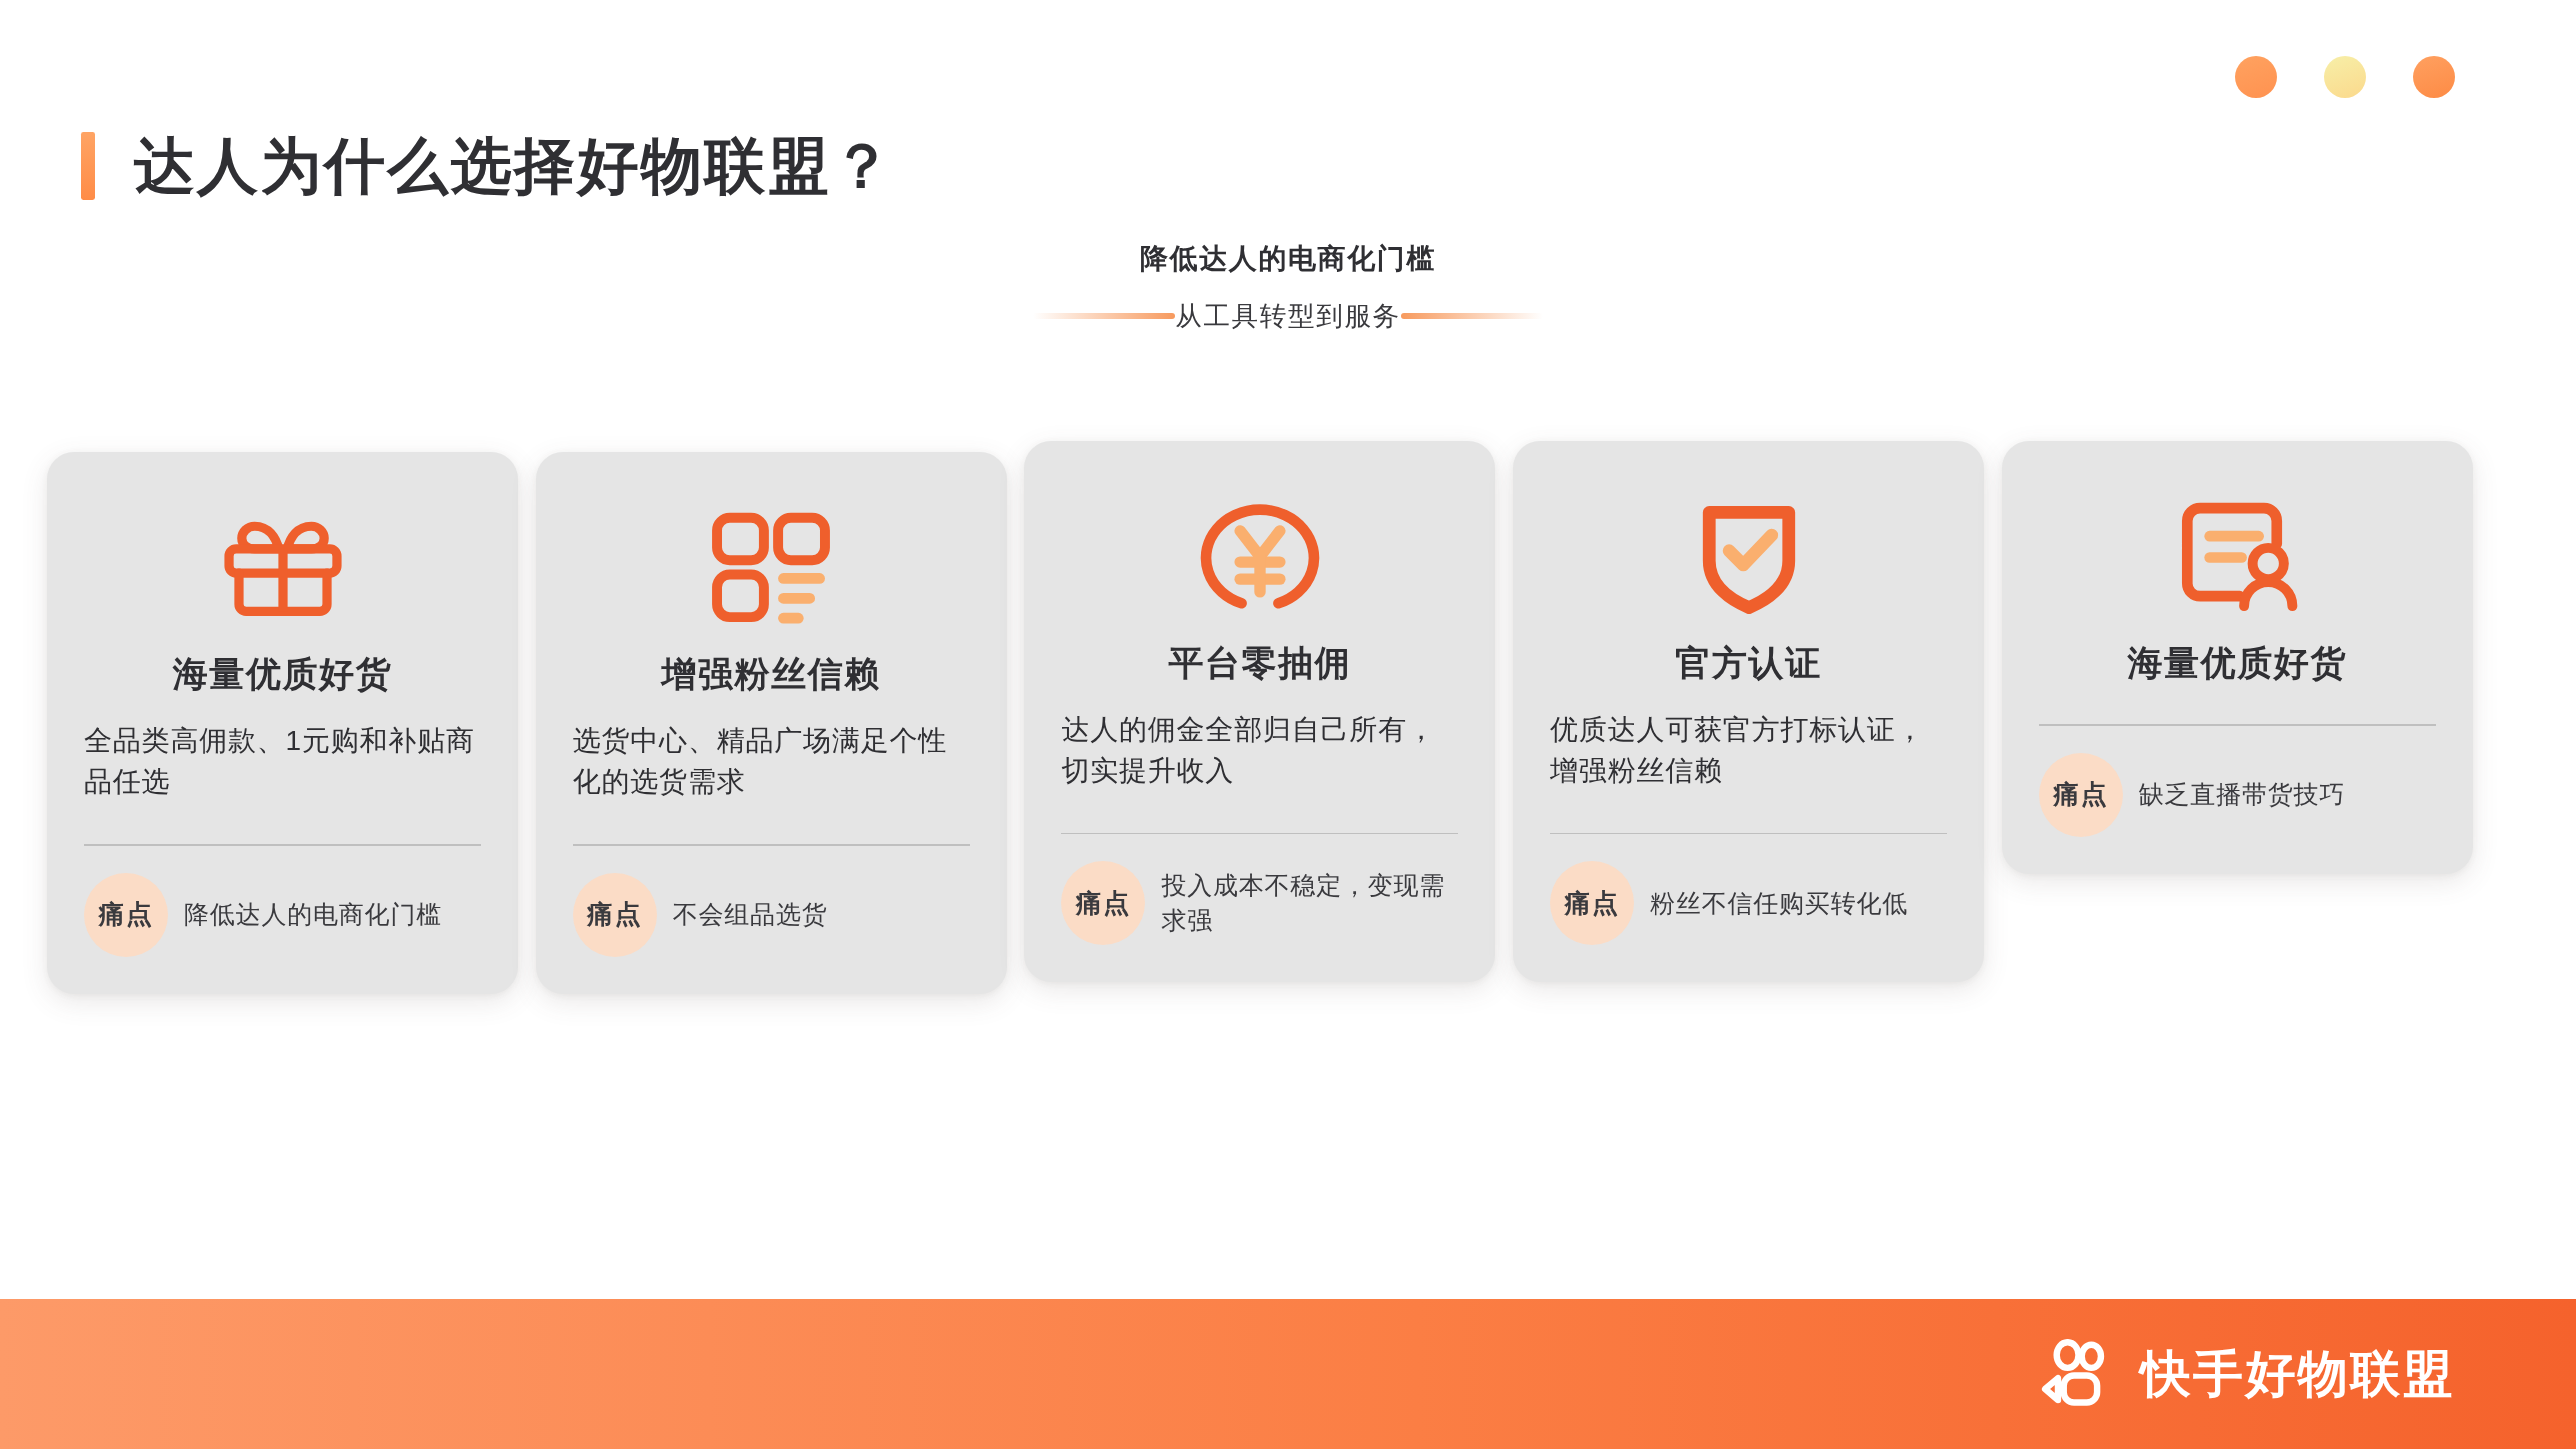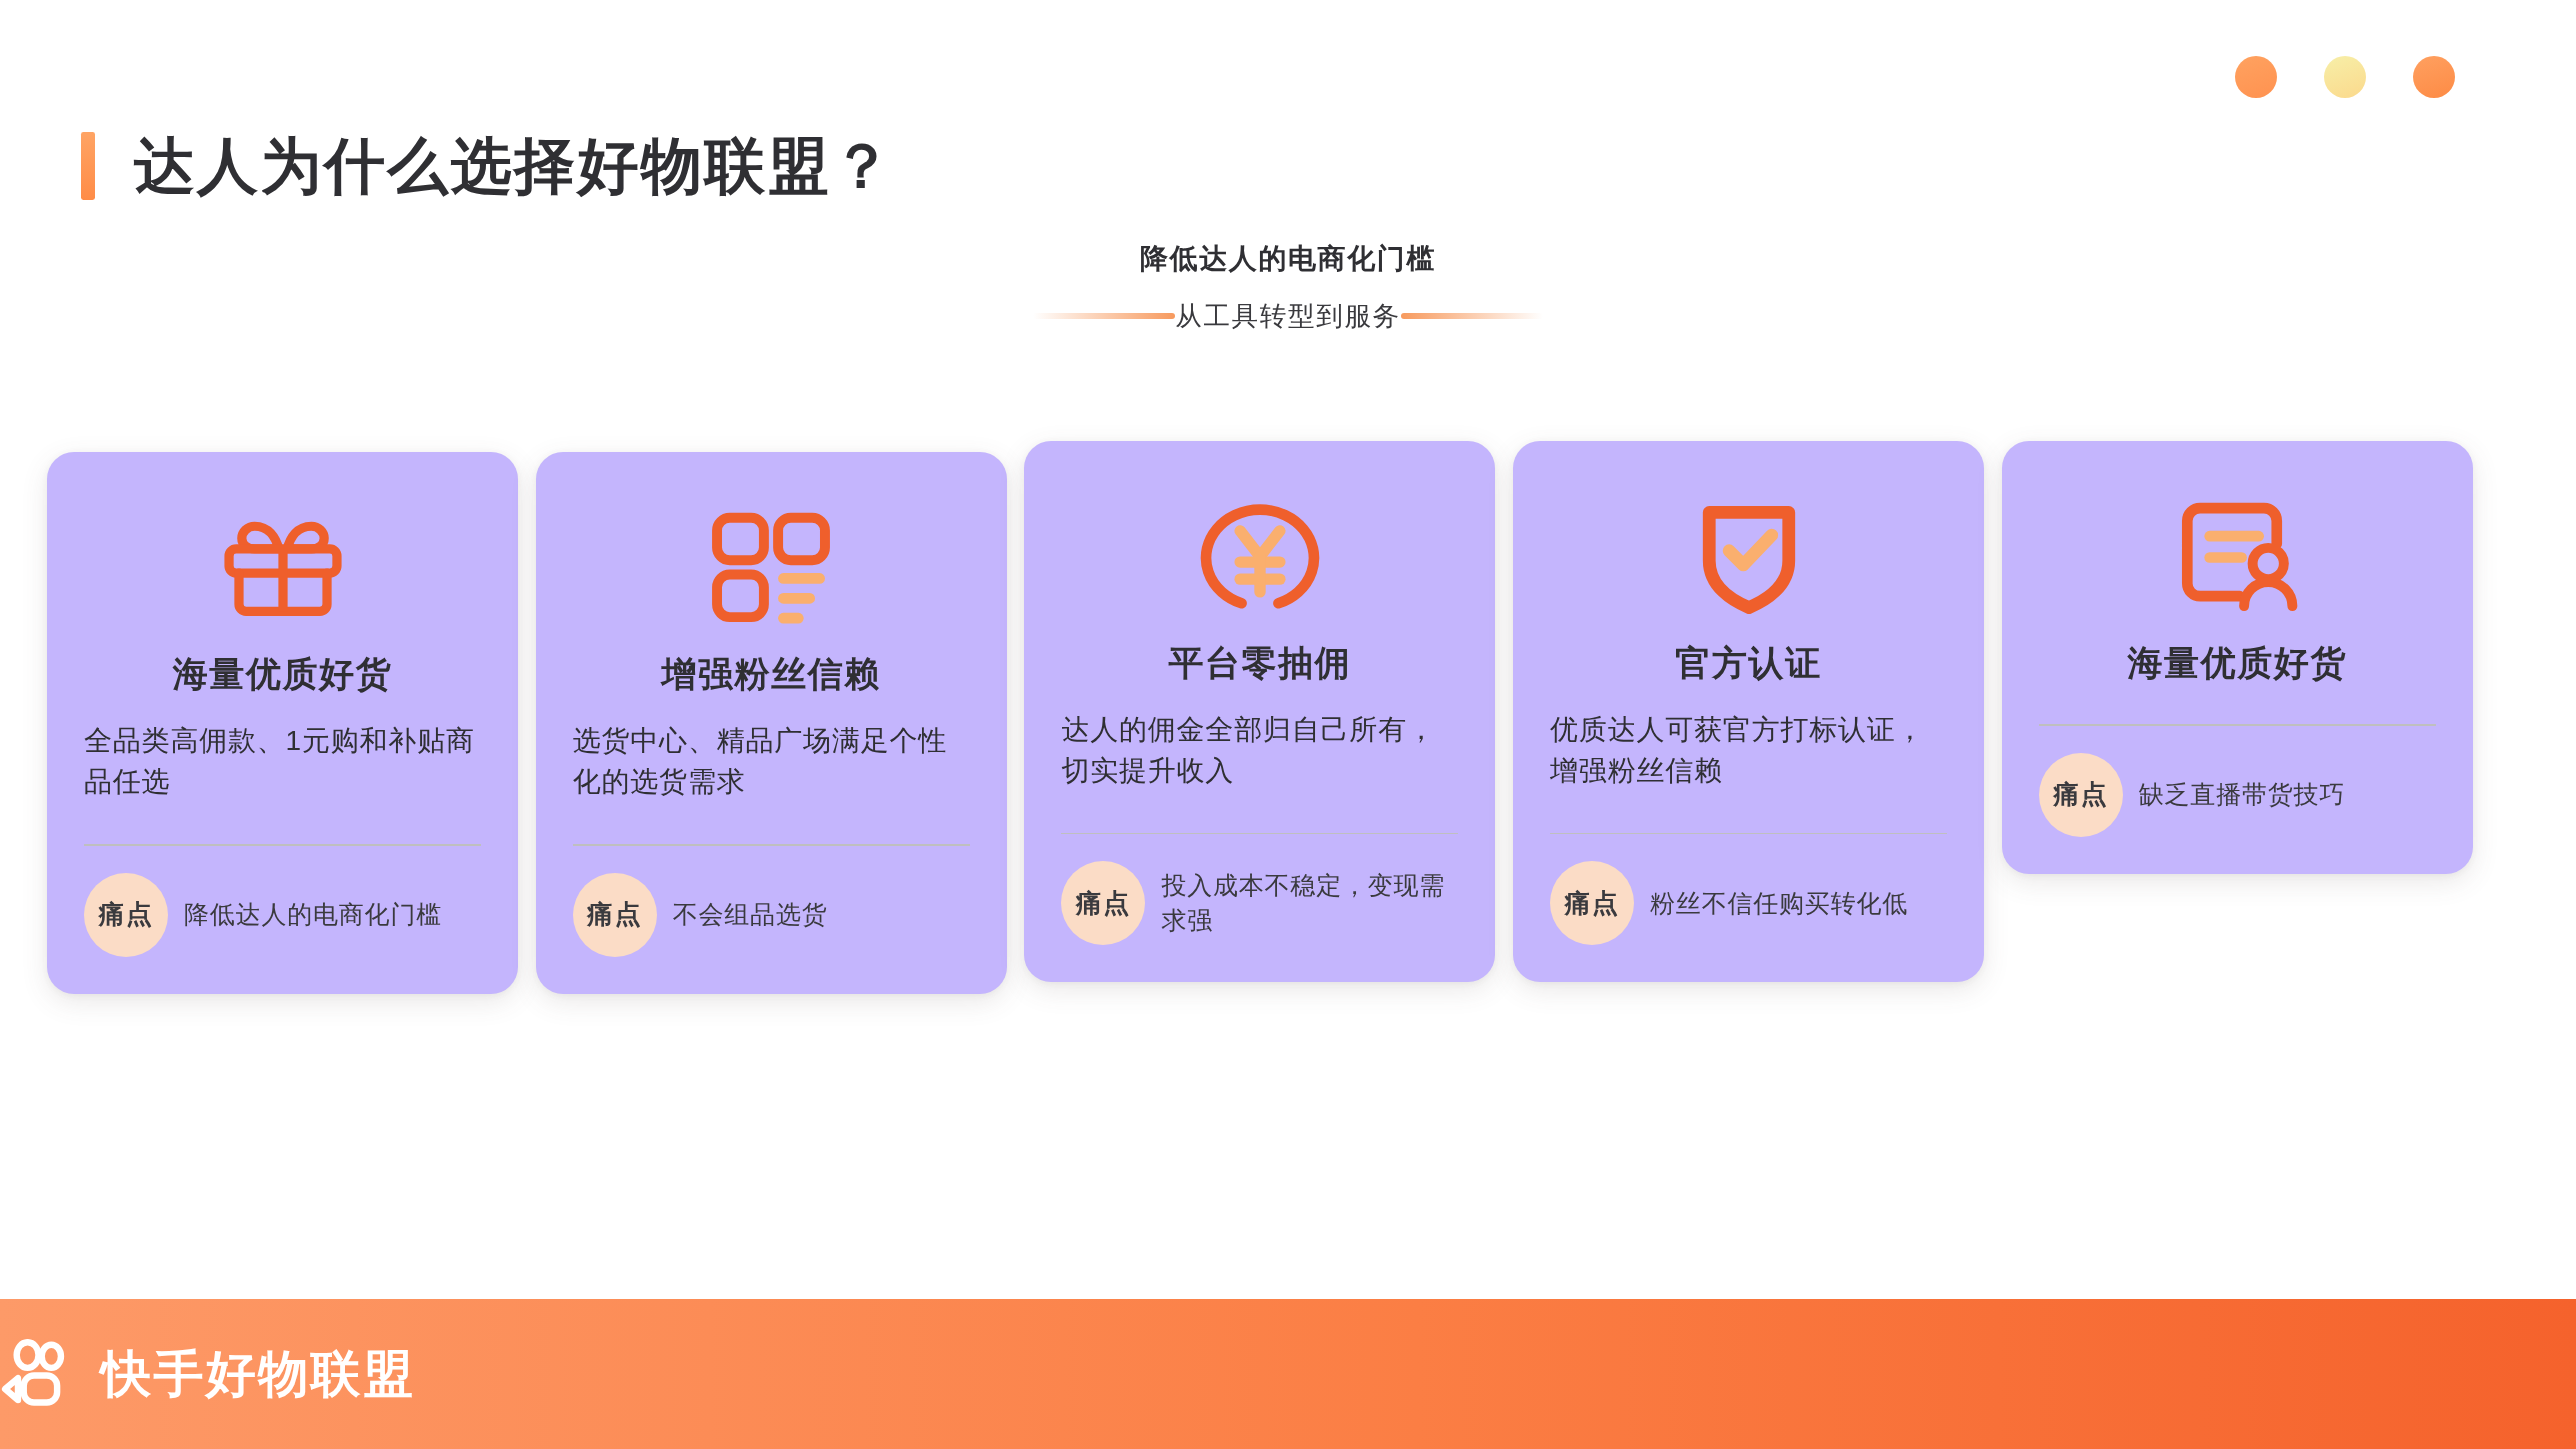--- a/index.html
+++ b/index.html
@@ -93,21 +93,21 @@
   .cards {
     position: absolute;
     top: 441px;
     left: 47px;
     width: 2483px;
     display: flex;
     gap: 17.7px;
   }
   .card {
     width: 471px;
-    background: #c4b5fd;
+    background: #e5e5e5;
     border-radius: 27px;
     box-shadow: 0 8px 27px rgba(90,80,75,0.13), 0 1.6px 6.4px rgba(90,80,75,0.06);
     padding: 37px 37px 37px 37px;
     box-sizing: border-box;
     display: flex;
     flex-direction: column;
     align-self: flex-start;
     margin-top: 11.3px;
   }
   .card.raised { margin-top: 0; }
@@ -170,21 +170,21 @@
   
   .footer {
     position: absolute;
     left: 0;
     bottom: 0;
     width: 2576px;
     height: 150px;
     background: linear-gradient(90deg,#FD9A68 0%,#FB7E44 55%,#F5622C 100%);
     display: flex;
     align-items: center;
-    justify-content: flex-start;
+    justify-content: flex-end;
     padding-right: 121px;
     box-sizing: border-box;
   }
   .brand {
     display: flex;
     align-items: center;
     gap: 24px;
   }
   .brand-text {
     color: #ffffff;

